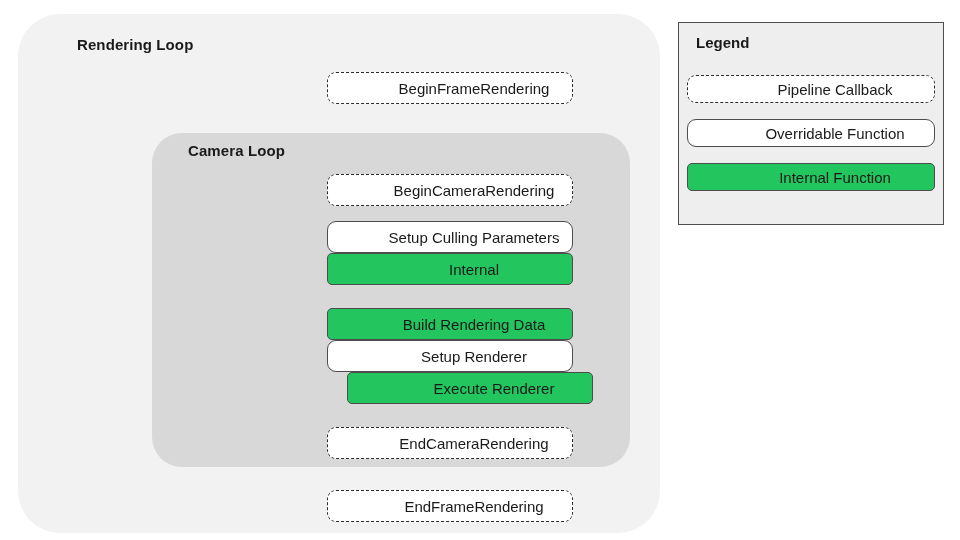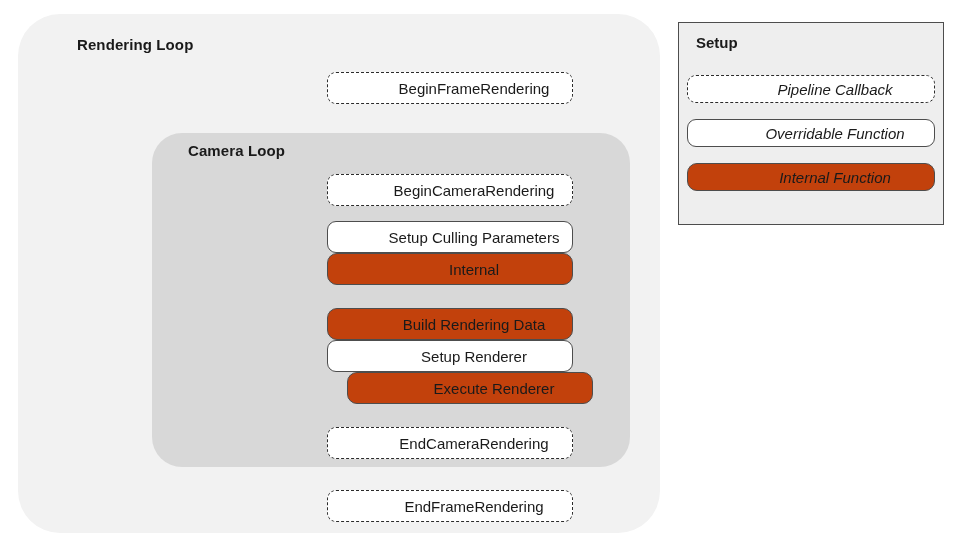--- a/index.html
+++ b/index.html
@@ -76,23 +76,23 @@
     background: #ffffff;
     border: 1.4px dashed #2b2b2b;
     border-radius: 9px;
   }
   .node.overridable {
     background: #ffffff;
     border: 1.4px solid #4d4d4d;
     border-radius: 9px;
   }
   .node.internal {
-    background: #c2410c;
+    background: #22c55e;
     border: 1.4px solid #4d4d4d;
-    border-radius: 10px;
+    border-radius: 5px;
   }
 
   
   .n-begin-frame     { top: 72px;  }
   .n-begin-camera    { top: 174px; }
   .n-setup-culling   { top: 221px; }
   .n-culling         { top: 253px; }
   .n-build-data      { top: 308px; }
   .n-setup-renderer  { top: 340px; }
   .n-execute-render  { top: 372px; margin-left: 20px; }
@@ -123,21 +123,20 @@
     left: 687px;
     width: 248px;
     height: 28px;
     box-sizing: border-box;
     display: flex;
     align-items: center;
     justify-content: center;
     font-size: 15px;
     color: #1a1a1a;
     white-space: nowrap;
-    font-style: italic;
   }
   .l-callback    { top: 75px;  }
   .l-overridable { top: 119px; text-align: right; }
   .l-internal    { top: 163px; }
 </style>
 </head>
 <body>
 
 <div id="stage">
 
@@ -162,21 +161,21 @@
   <div class="node overridable n-setup-renderer">Setup Renderer</div>
 
   <div class="node internal n-execute-render">Execute Renderer</div>
 
   <div class="node callback n-end-camera">EndCameraRendering</div>
 
   <div class="node callback n-end-frame">EndFrameRendering</div>
 
   <div class="legend"></div>
 
-  <div class="legend-title">Setup</div>
+  <div class="legend-title">Legend</div>
 
   <div class="legend-item node callback l-callback">Pipeline Callback</div>
 
   <div class="legend-item node overridable l-overridable">Overridable Function</div>
 
   <div class="legend-item node internal l-internal">Internal Function</div>
 
 </div>
 
 </body></html>

